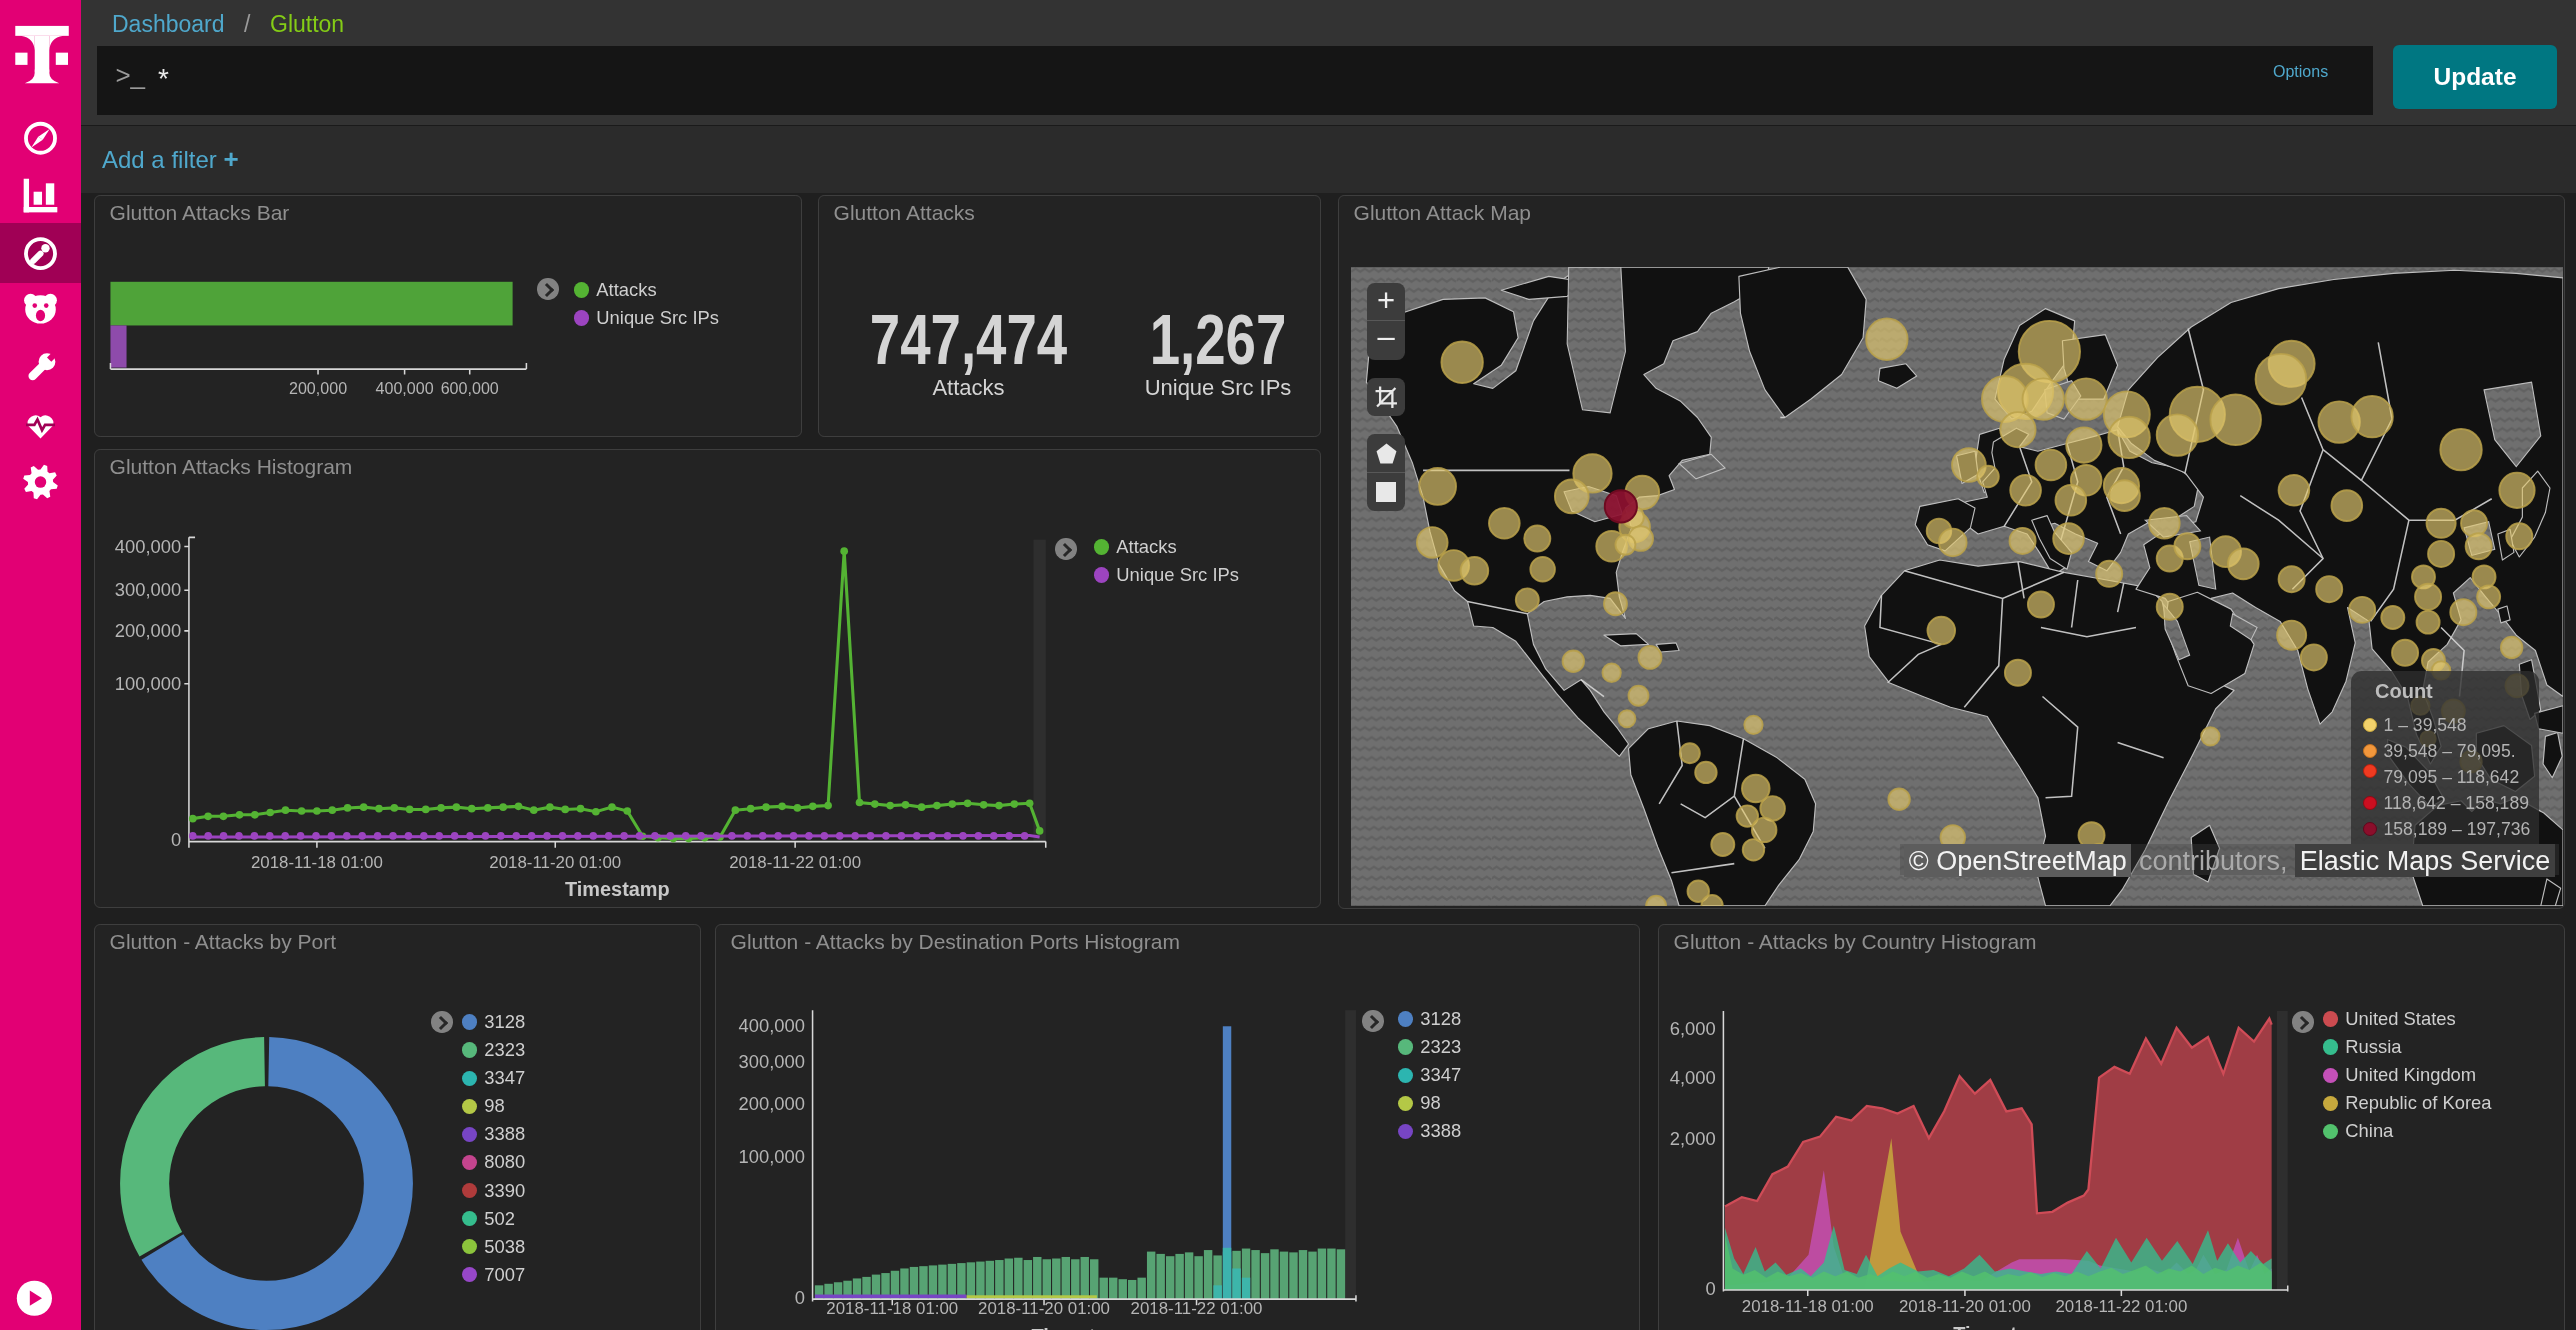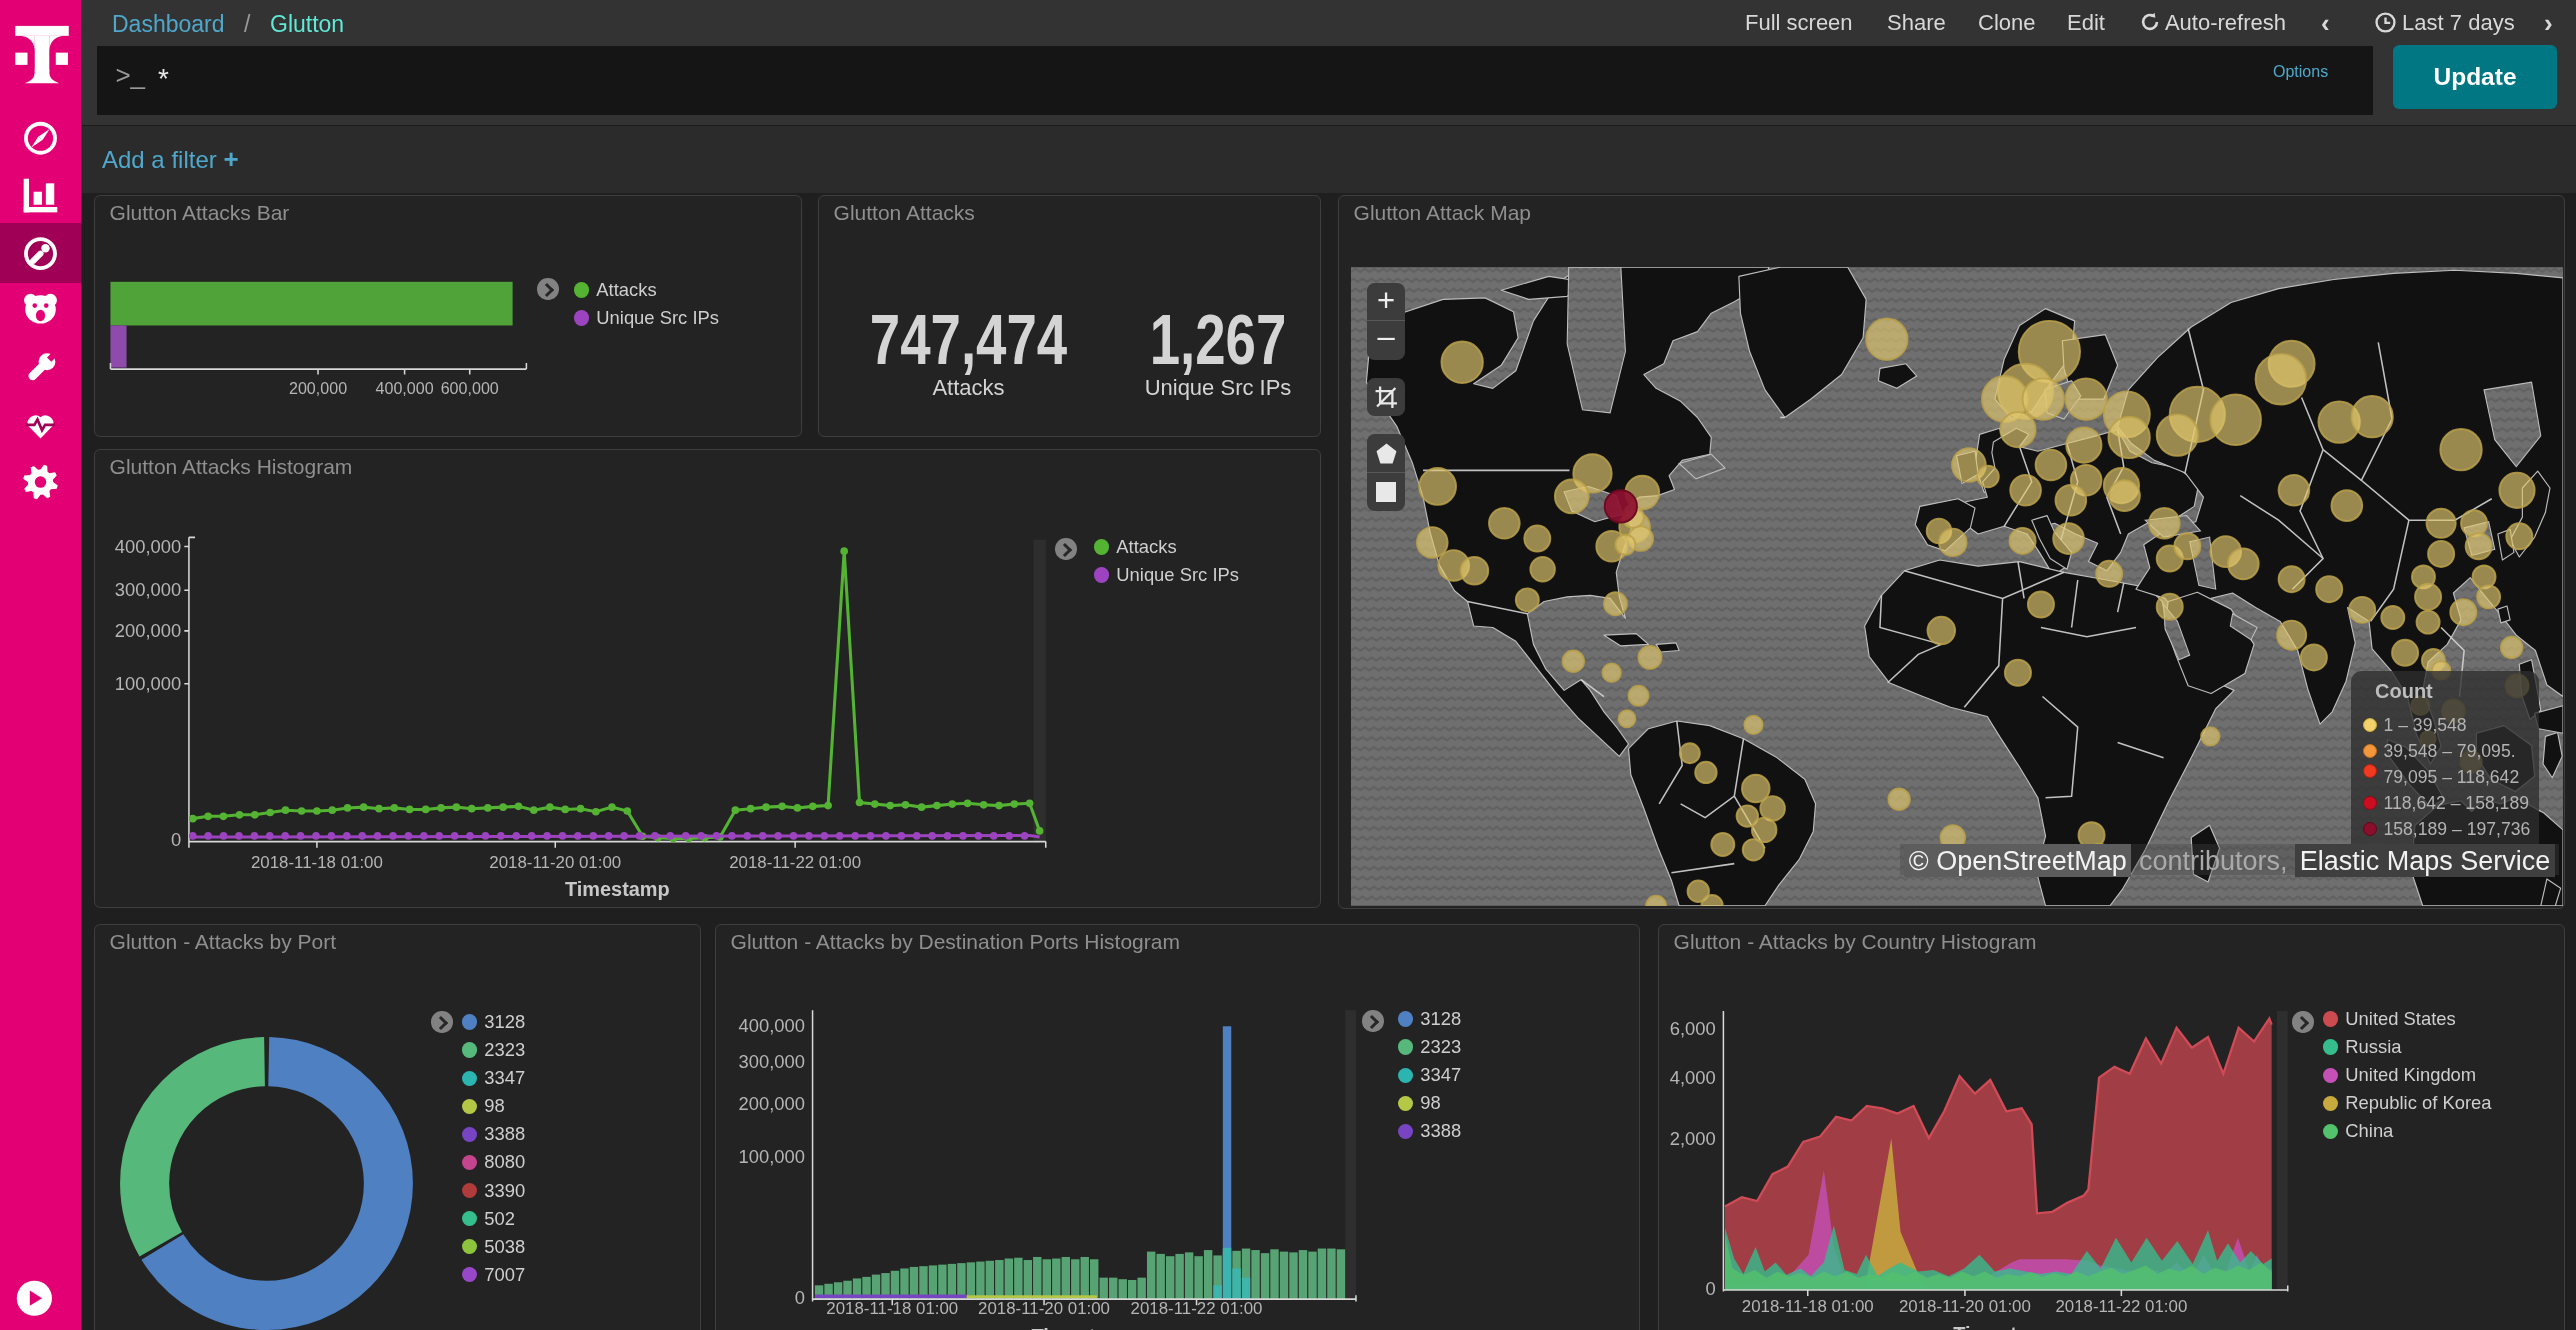--- a/index.html
+++ b/index.html
@@ -28,37 +28,21 @@
   .ltog:after { content:""; position:absolute; left:5.4px; top:7px; width:7px; height:7px;
      border-top:3.8px solid #272727; border-right:3.8px solid #272727; transform:rotate(45deg); }
 </style>
 </head>
 <body>
 <div id="page">
 
   <div id="navbar" class="abs">
     <div class="abs" style="left:31px;top:10.7px;font-size:23px;color:#4fa8cc;">Dashboard</div>
     <div class="abs" style="left:163px;top:10.7px;font-size:23px;color:#9a9a9a;">/</div>
-    <div class="abs" style="left:189px;top:10.7px;font-size:23px;color:#5eead4;">Glutton</div>
-    <div class="abs" style="left:0;top:10px;width:2495px;height:35px;font-size:22px;color:#d8d8d8;">
-      <span class="abs" style="left:1664px;">Full screen</span>
-      <span class="abs" style="left:1806px;">Share</span>
-      <span class="abs" style="left:1897px;">Clone</span>
-      <span class="abs" style="left:1986px;">Edit</span>
-      <span class="abs" style="left:2059px;"><svg width="20" height="20" viewBox="0 0 26 26" style="vertical-align:-2.3px;">
-            <path d="M22 13 a9 9 0 1 1 -4 -7.5" stroke="#d8d8d8" stroke-width="3.4" fill="none"></path>
-            <path d="M19 1 l1 6.5 L13.5 6 Z" fill="#d8d8d8"></path>
-          </svg> Auto-refresh</span>
-      <span class="abs" style="left:2240px;font-size:26px;font-weight:bold;top:-2.3px;">‹</span>
-      <span class="abs" style="left:2294px;"><svg width="21" height="21" viewBox="0 0 27 27" style="vertical-align:-3.1px;">
-            <circle cx="13.5" cy="13.5" r="11.5" stroke="#d8d8d8" stroke-width="3" fill="none"></circle>
-            <path d="M13.5 7 v7 h6" stroke="#d8d8d8" stroke-width="3" fill="none"></path>
-          </svg> Last 7 days</span>
-      <span class="abs" style="left:2463px;font-size:26px;font-weight:bold;top:-2.3px;">›</span>
-    </div>
+    <div class="abs" style="left:189px;top:10.7px;font-size:23px;color:#84cc16;">Glutton</div>
   </div>
   <div id="queryrow" class="abs">
     <div id="querybox" class="abs">
       <span class="abs" style="left:18.4px;top:14px;color:#9a9a9a;font-size:26px;">&gt;_</span>
       <span class="abs" style="left:61px;top:17px;color:#e8e8e8;font-size:28px;">*</span>
       <span class="abs" style="left:2176px;top:17px;color:#4fa8cc;font-size:16px;">Options</span>
     </div>
     <div id="updatebtn" class="abs">Update</div>
   </div>
   <div id="filterrow" class="abs">

